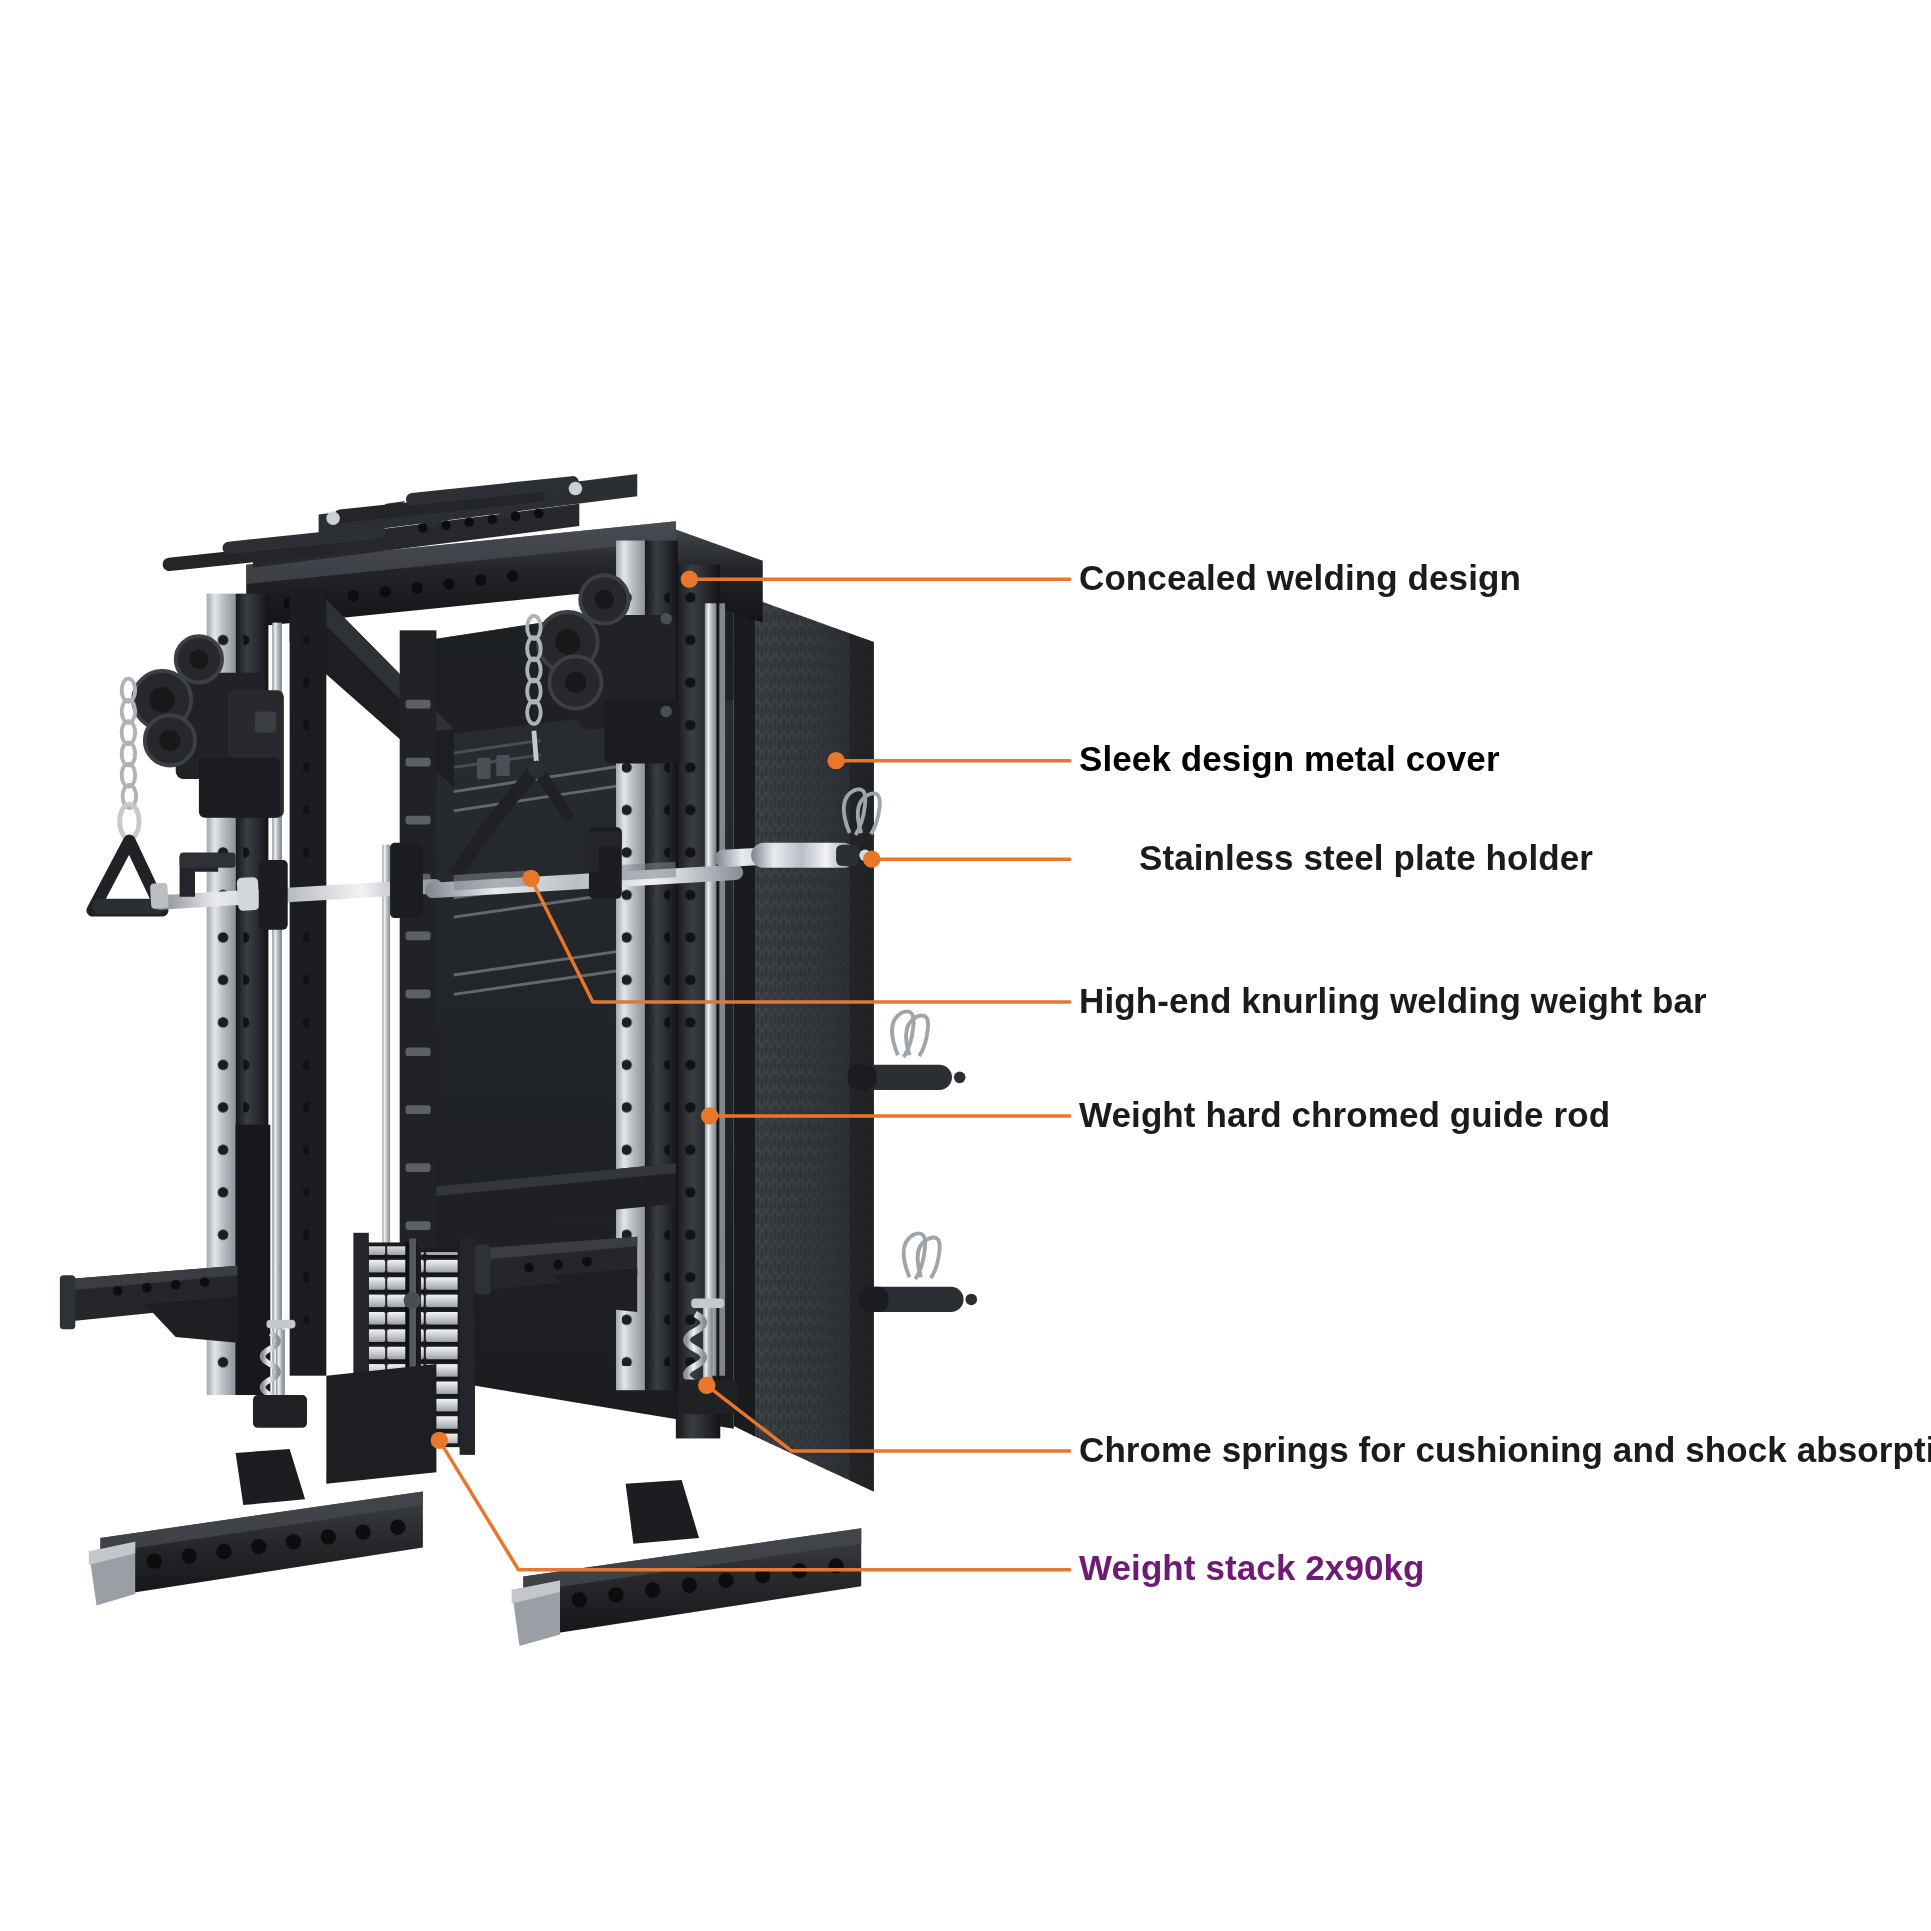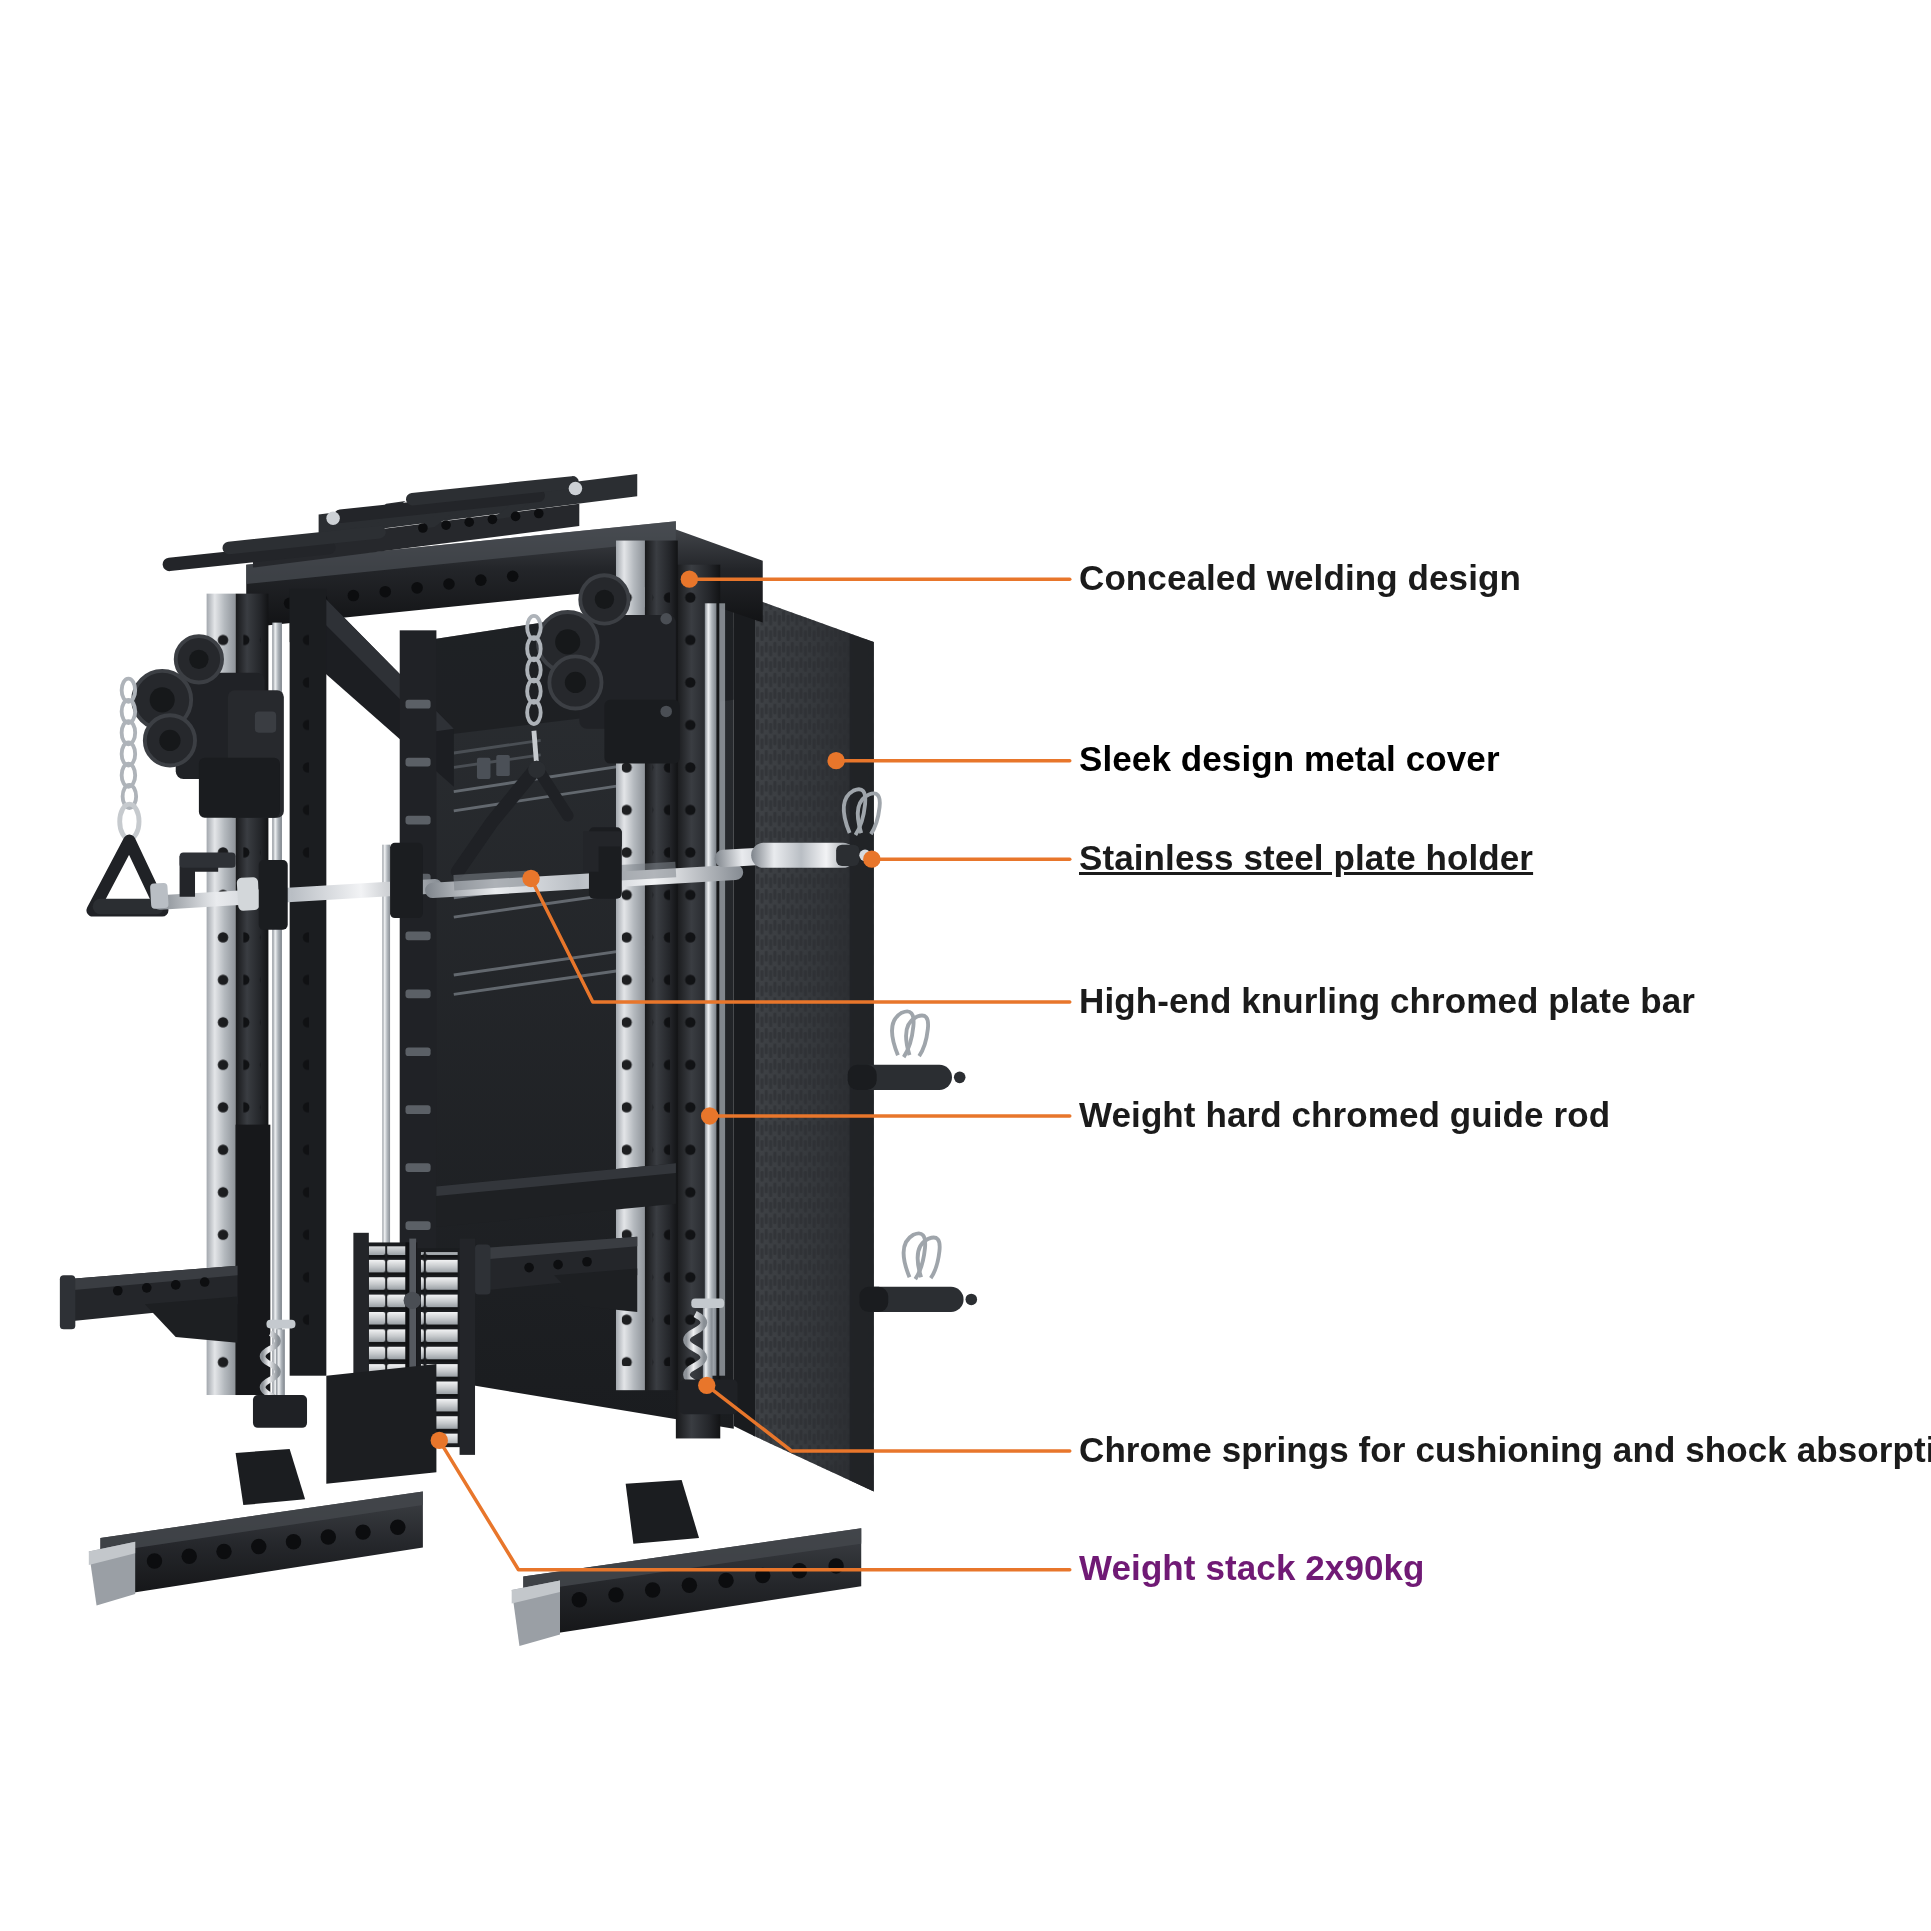--- a/index.html
+++ b/index.html
@@ -473,21 +473,21 @@
         <g>
           <polyline points="455,1467 537,1601 1108,1601" fill="none" stroke="#E8762B" stroke-width="3.6" stroke-linejoin="round" stroke-linecap="round"></polyline>
           <circle cx="455" cy="1467" r="9" fill="#E8762B"></circle>
         </g>
       </g>
   </svg>
 
   <div id="label-layer">
       <div class="callout-label" style="left: 1079px; top: 536px; color: rgb(27, 27, 27);">Concealed welding design</div>
       <div class="callout-label" style="left: 1079px; top: 717px; color: #000000;">Sleek design metal cover</div>
-      <div class="callout-label" style="left: 1079px; top: 816px; color: rgb(27, 27, 27); text-decoration: underline;">Stainless steel plate holder</div>
-      <div class="callout-label" style="left: 1079px; top: 959px; color: rgb(27, 27, 27);">High-end knurling chromed plate bar</div>
+      <div class="callout-label" style="left: 1139px; top: 816px; color: rgb(27, 27, 27);">Stainless steel plate holder</div>
+      <div class="callout-label" style="left: 1079px; top: 959px; color: rgb(27, 27, 27);">High-end knurling welding weight bar</div>
       <div class="callout-label" style="left: 1079px; top: 1073px; color: rgb(27, 27, 27);">Weight hard chromed guide rod</div>
       <div class="callout-label" style="left: 1079px; top: 1408px; color: rgb(27, 27, 27);">Chrome springs for cushioning and shock absorption</div>
       <div class="callout-label" style="left: 1079px; top: 1526px; color: #701a75;">Weight stack 2x90kg</div>
     </div>
 
 </div>
 
 
 </body></html>

